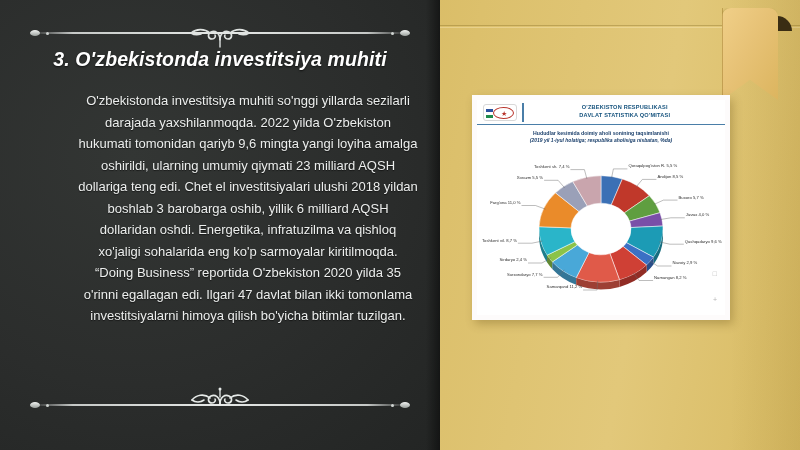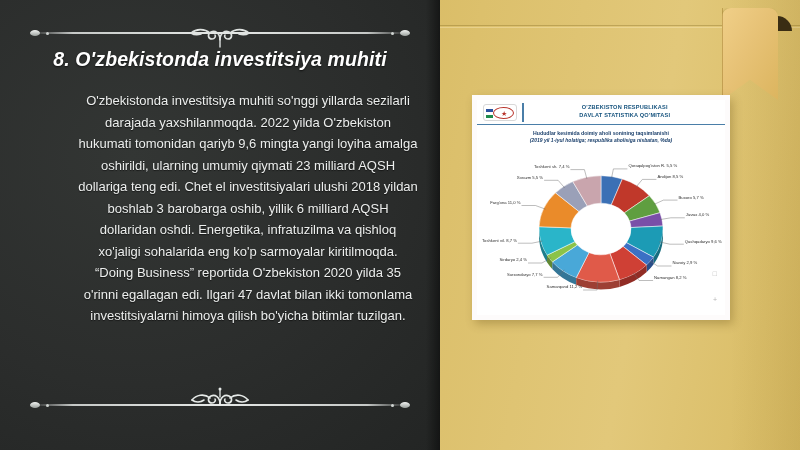--- a/index.html
+++ b/index.html
@@ -241,21 +241,21 @@
           <path d="M48 20 C48 13 53 10 57 12 C61 14 60 19 56 19 C53 19 52 16 53 15"></path>
           <path d="M38 13 C32 8 24 9 19 13"></path>
           <path d="M58 13 C64 8 72 9 77 13"></path>
           <path d="M19 13 C22 15 26 15 29 14"></path>
           <path d="M77 13 C74 15 70 15 67 14"></path>
         </g>
         <path d="M48 21 L48 27" stroke="#dfe3e1" stroke-width="1.4" stroke-linecap="round"></path>
       </svg>
     </div>
 
-    <div class="title">8. O'zbekistonda investitsiya muhiti</div>
+    <div class="title">3. O'zbekistonda investitsiya muhiti</div>
 
     <div class="body-text">O'zbekistonda investitsiya muhiti so'nggi yillarda sezilarli darajada yaxshilanmoqda. 2022 yilda O'zbekiston hukumati tomonidan qariyb 9,6 mingta yangi loyiha amalga oshirildi, ularning umumiy qiymati 23 milliard AQSH dollariga teng edi. Chet el investitsiyalari ulushi 2018 yildan boshlab 3 barobarga oshib, yillik 6 milliard AQSH dollaridan oshdi. Energetika, infratuzilma va qishloq xo'jaligi sohalarida eng ko'p sarmoyalar kiritilmoqda. “Doing Business” reportida O'zbekiston 2020 yilda 35 o'rinni egallagan edi. Ilgari 47 davlat bilan ikki tomonlama investitsiyalarni himoya qilish bo'yicha bitimlar tuzilgan.</div>
 
     <div class="flourish flourish-bot">
       <svg viewBox="0 0 96 30">
         <g fill="none" stroke="#e6eae8" stroke-width="1.6" stroke-linecap="round">
           <path d="M48 18 C48 11 43 8 39 10 C35 12 36 17 40 17 C43 17 44 14 43 13"></path>
           <path d="M48 18 C48 11 53 8 57 10 C61 12 60 17 56 17 C53 17 52 14 53 13"></path>
           <path d="M38 12 C32 7 24 9 20 14"></path>
           <path d="M58 12 C64 7 72 9 76 14"></path>

